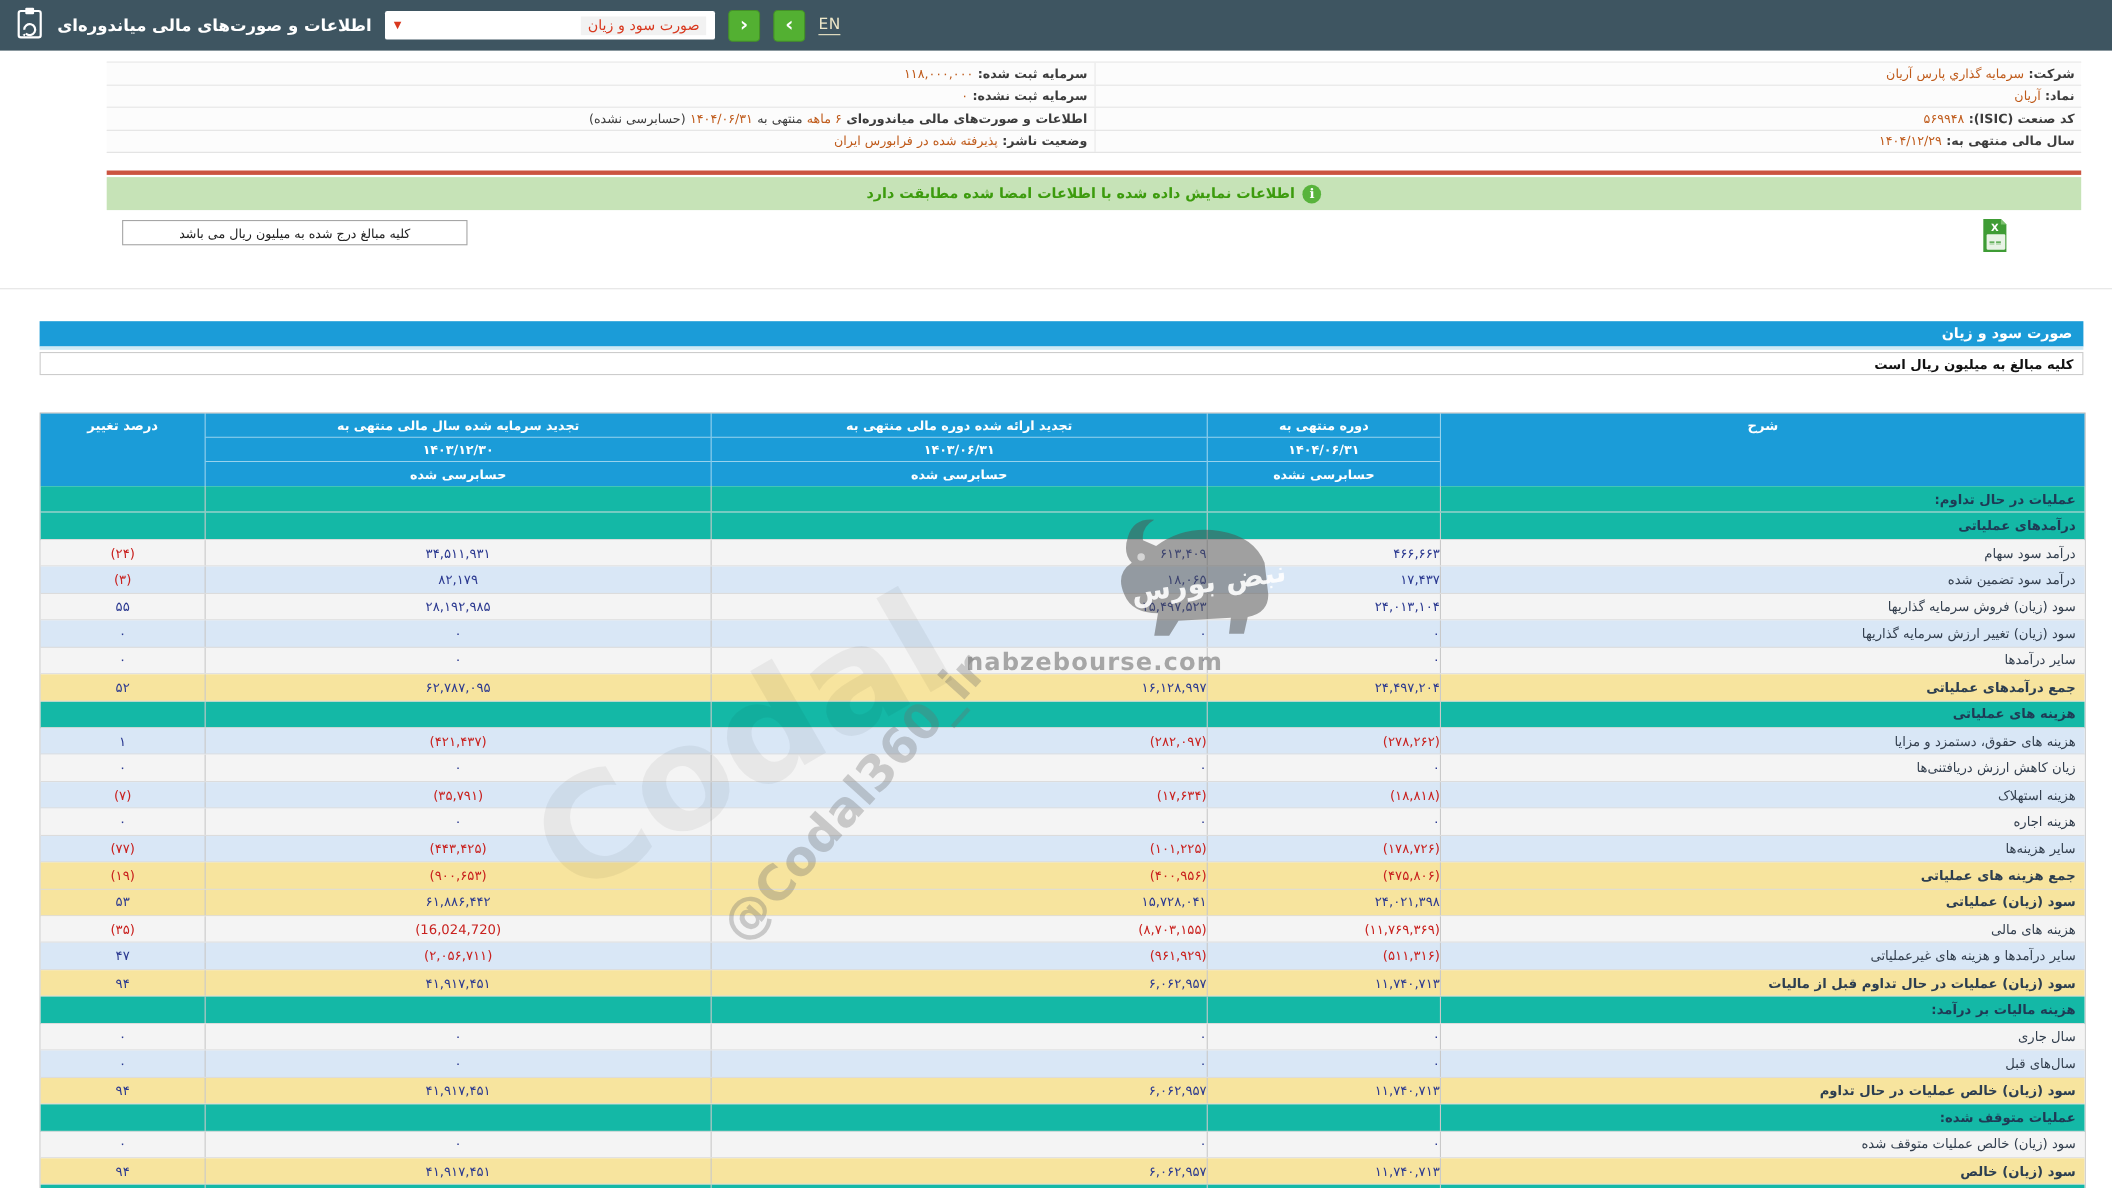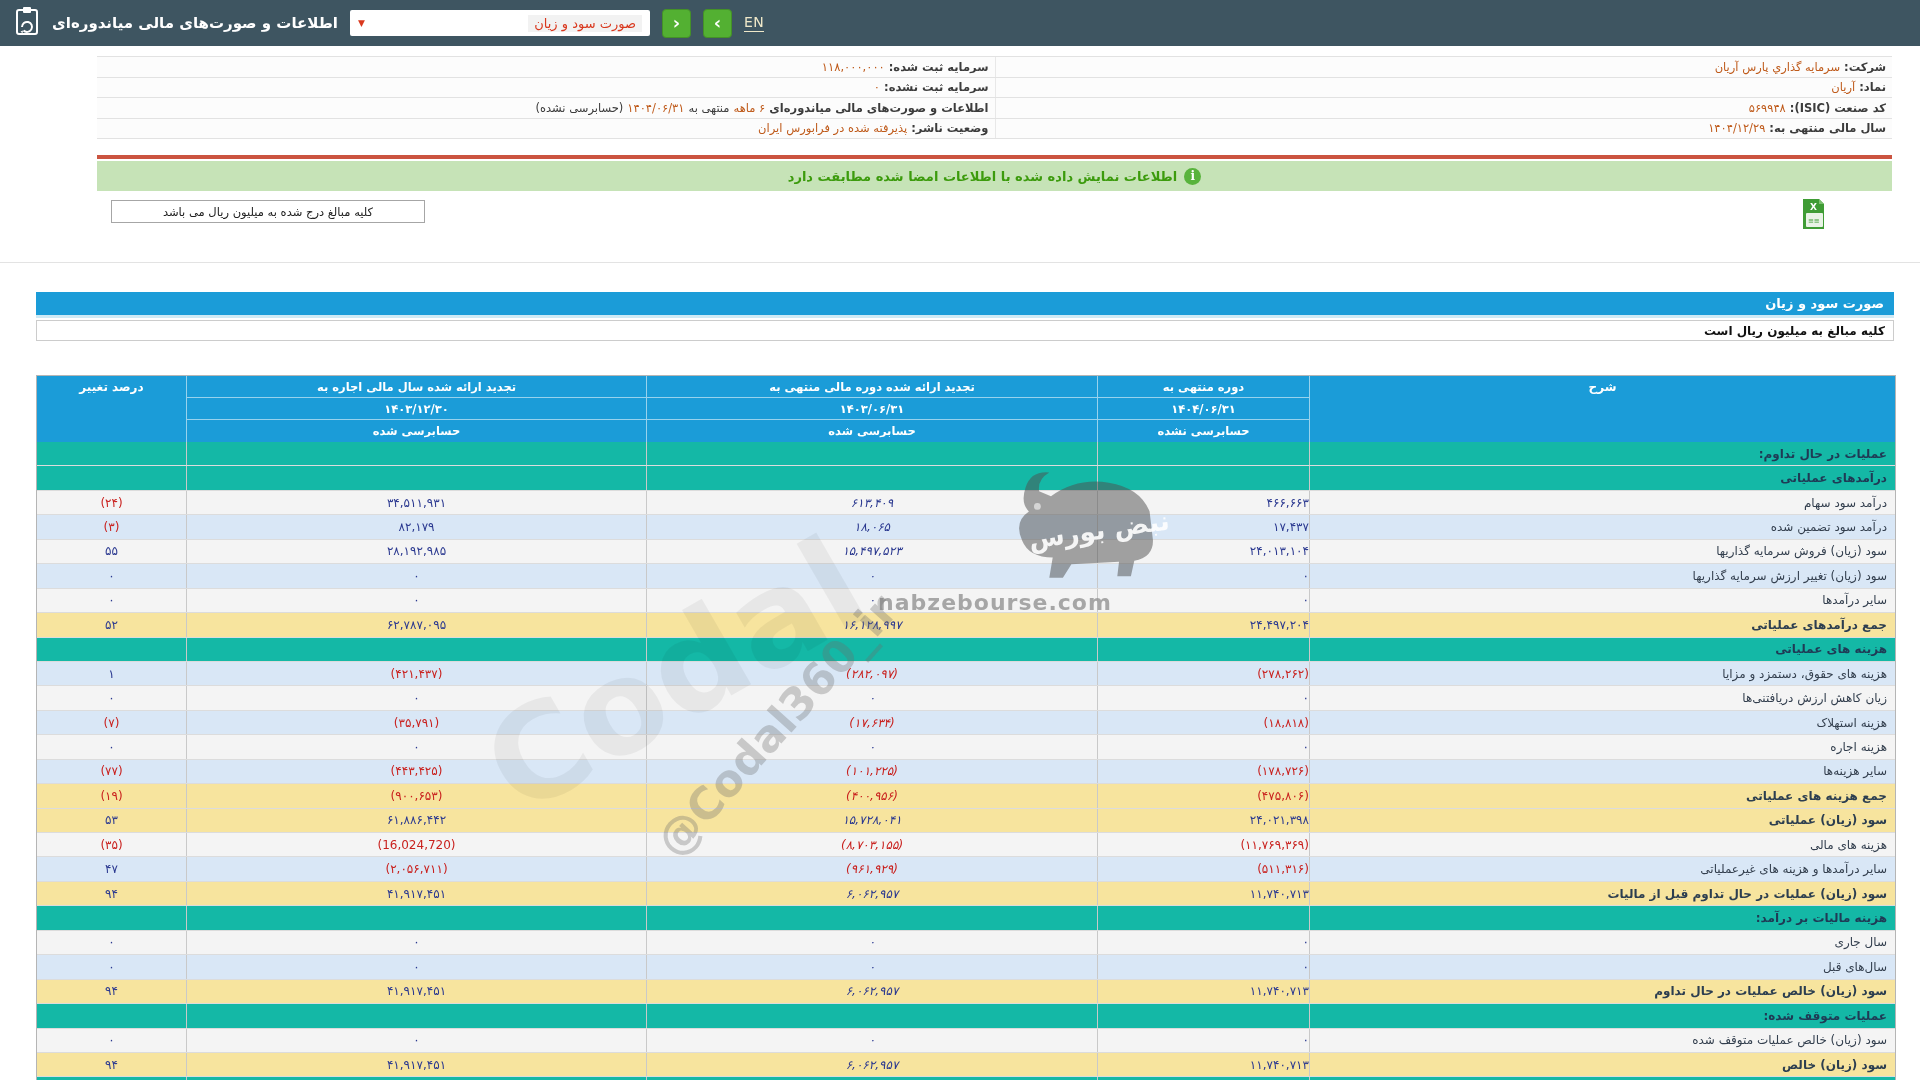--- a/index.html
+++ b/index.html
@@ -57,21 +57,21 @@
   .g0{width:212px;} .g1{width:451px;} .g2{width:460px;}
   .g-cell{height:22px;box-sizing:border-box;display:flex;align-items:center;justify-content:center;
           font-size:11.5px;font-weight:600;border-bottom:1px solid rgba(255,255,255,.55);}
   .grp .g-cell:last-child{border-bottom:none;}
   .t-body{background:#fff;}
   .t-row{display:flex;height:24.45px;box-sizing:border-box;border-bottom:1px solid #dcdcdc;}
   .td{box-sizing:border-box;border-left:1px solid #c9c9c9;display:flex;align-items:center;font-size:12px;}
   .t-row > :last-child{border-left:none;}
   .td.desc{width:586px;padding:0 8px;color:#333f4e;}
   .td.c1{width:212px;justify-content:flex-start;}
-  .td.c2{width:451px;justify-content:center;font-style:italic;}
+  .td.c2{width:451px;}
   .td.c3{width:460px;justify-content:center;}
   .td.pct{width:149px;justify-content:center;}
   .v-white{background:#f4f4f4;}
   .v-blue{background:#d9e7f6;}
   .v-yellow{background:#f7e49e;}
   .v-yellow .desc{font-weight:bold;color:#2c3e50;}
   .v-section{background:#14b8a6;}
   .v-section .desc{font-weight:bold;color:#1f3a55;}
   .pos{color:#2b3990;}
   .neg{color:#c9211e;}
@@ -185,21 +185,21 @@
       <div class="g-cell">دوره منتهی به</div>
       <div class="g-cell">۱۴۰۴/۰۶/۳۱</div>
       <div class="g-cell">حسابرسی نشده</div>
     </div>
     <div class="th grp g1">
       <div class="g-cell">تجدید ارائه شده دوره مالی منتهی به</div>
       <div class="g-cell">۱۴۰۳/۰۶/۳۱</div>
       <div class="g-cell">حسابرسی شده</div>
     </div>
     <div class="th grp g2">
-      <div class="g-cell">تجدید ارائه شده سال مالی اجاره به</div>
+      <div class="g-cell">تجدید سرمایه شده سال مالی منتهی به</div>
       <div class="g-cell">۱۴۰۳/۱۲/۳۰</div>
       <div class="g-cell">حسابرسی شده</div>
     </div>
     <div class="th pct-col">
         <span>درصد تغییر</span>
       </div>
   </div>
   <div class="t-body" id="table-body">
       <div class="t-row v-section" dir="rtl">
         <div class="td desc">

